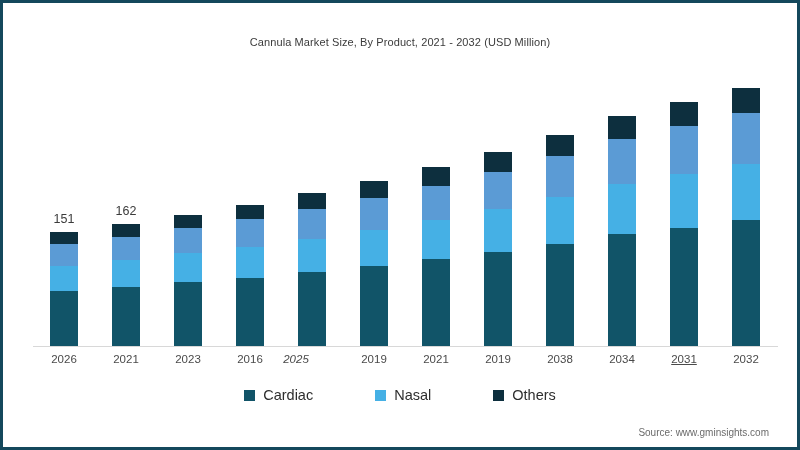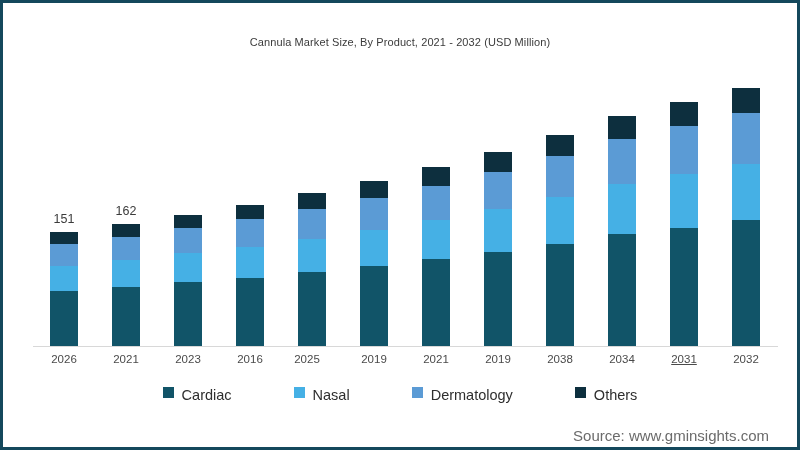--- a/index.html
+++ b/index.html
@@ -80,36 +80,37 @@
     top: 384px;
     left: 0;
     width: 100%;
     display: flex;
     justify-content: center;
     gap: 62px;
     align-items: center;
   }
   .legend-item {
     display: flex;
+    align-items: center;
     gap: 8px;
   }
   .legend-swatch {
     width: 11px;
     height: 11px;
     display: block;
   }
   .legend-label {
     font-size: 14.5px;
     color: #2e2e2e;
   }
   #source {
     position: absolute;
     right: 28px;
     top: 424px;
-    font-size: 15px;
+    font-size: 10px;
     color: #6b6b6b;
   }
 </style>
 </head>
 <body>
 
 <div id="frame">
 
   <div id="chart-title">Cannula Market Size, By Product, 2021 - 2032 (USD Million)</div>
 
@@ -218,36 +219,32 @@
   <div id="legend">
       <div class="legend-item">
         <span class="legend-swatch" style="background: rgb(17, 84, 104);"></span>
         <span class="legend-label">Cardiac</span>
       </div>
       <div class="legend-item">
         <span class="legend-swatch" style="background: rgb(69, 176, 229);"></span>
         <span class="legend-label">Nasal</span>
       </div>
       <div class="legend-item">
-        <span class="legend-swatch" style="background: rgb(91, 155, 213);"></span>
-        <span class="legend-label">Dermatology</span>
-      </div>
-      <div class="legend-item">
         <span class="legend-swatch" style="background: rgb(13, 47, 62);"></span>
         <span class="legend-label">Others</span>
       </div>
     </div>
 
   <div id="source">Source: www.gminsights.com</div>
 
 <div class="tick-label" style="left: 61px;">2026</div>
     <div class="tick-label" style="left: 123px;">2021</div>
     <div class="tick-label" style="left: 185px;">2023</div>
     <div class="tick-label" style="left: 247px;">2016</div>
-    <div class="tick-label" style="left: 304px;">2025</div>
+    <div class="tick-label" style="left: 293px; font-style: italic;">2025</div>
     <div class="tick-label" style="left: 371px;">2019</div>
     <div class="tick-label" style="left: 433px;">2021</div>
     <div class="tick-label" style="left: 495px;">2019</div>
     <div class="tick-label" style="left: 557px;">2038</div>
     <div class="tick-label" style="left: 619px;">2034</div>
     <div class="tick-label" style="left: 681px; text-decoration: underline;">2031</div>
     <div class="tick-label" style="left: 743px;">2032</div>
   </div>
 
 </body></html>

